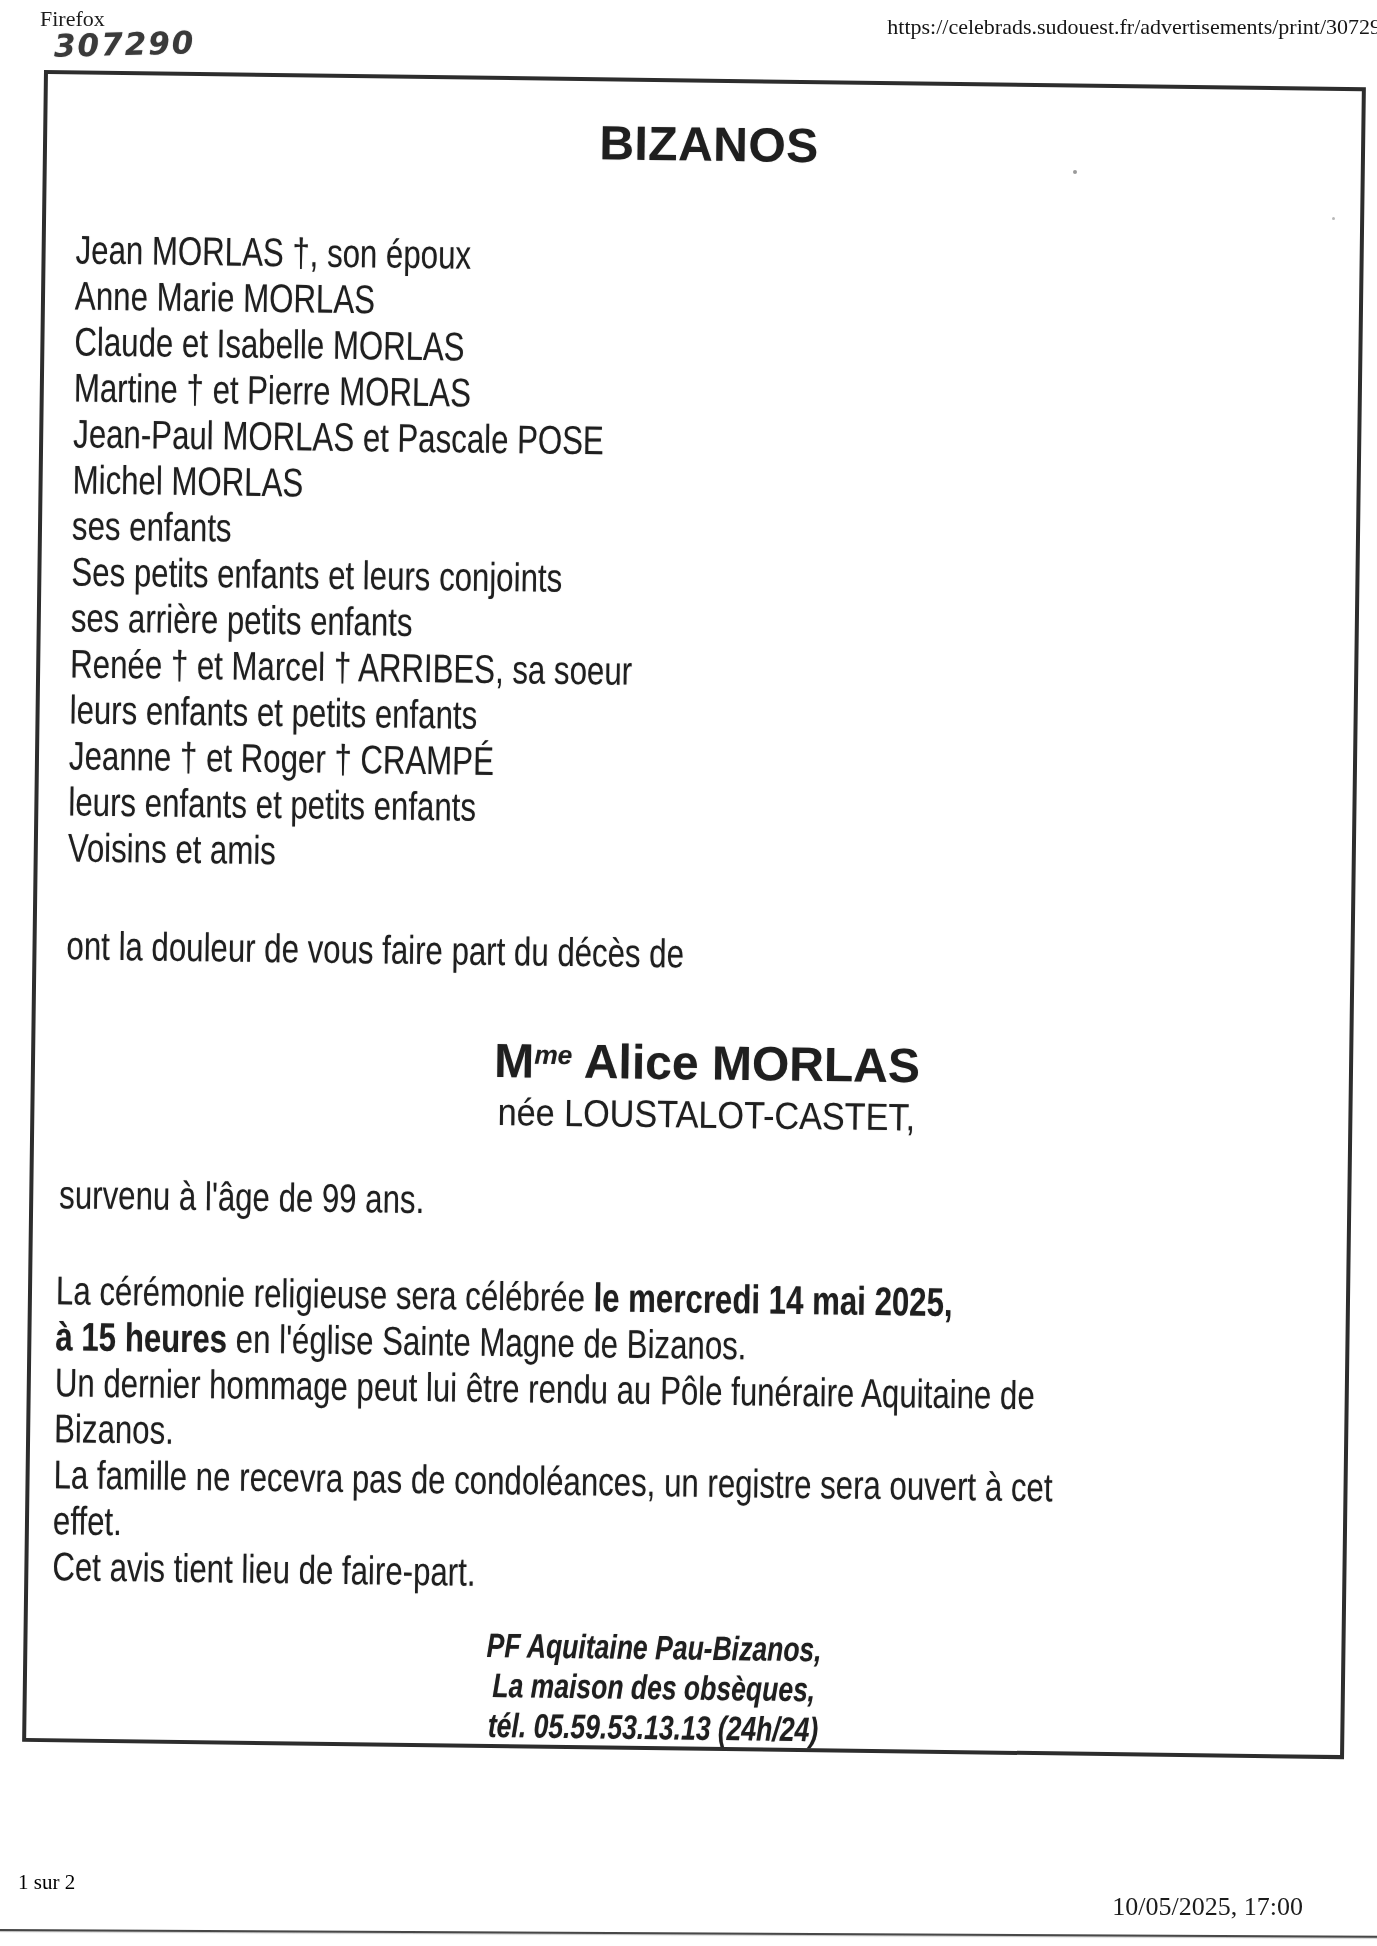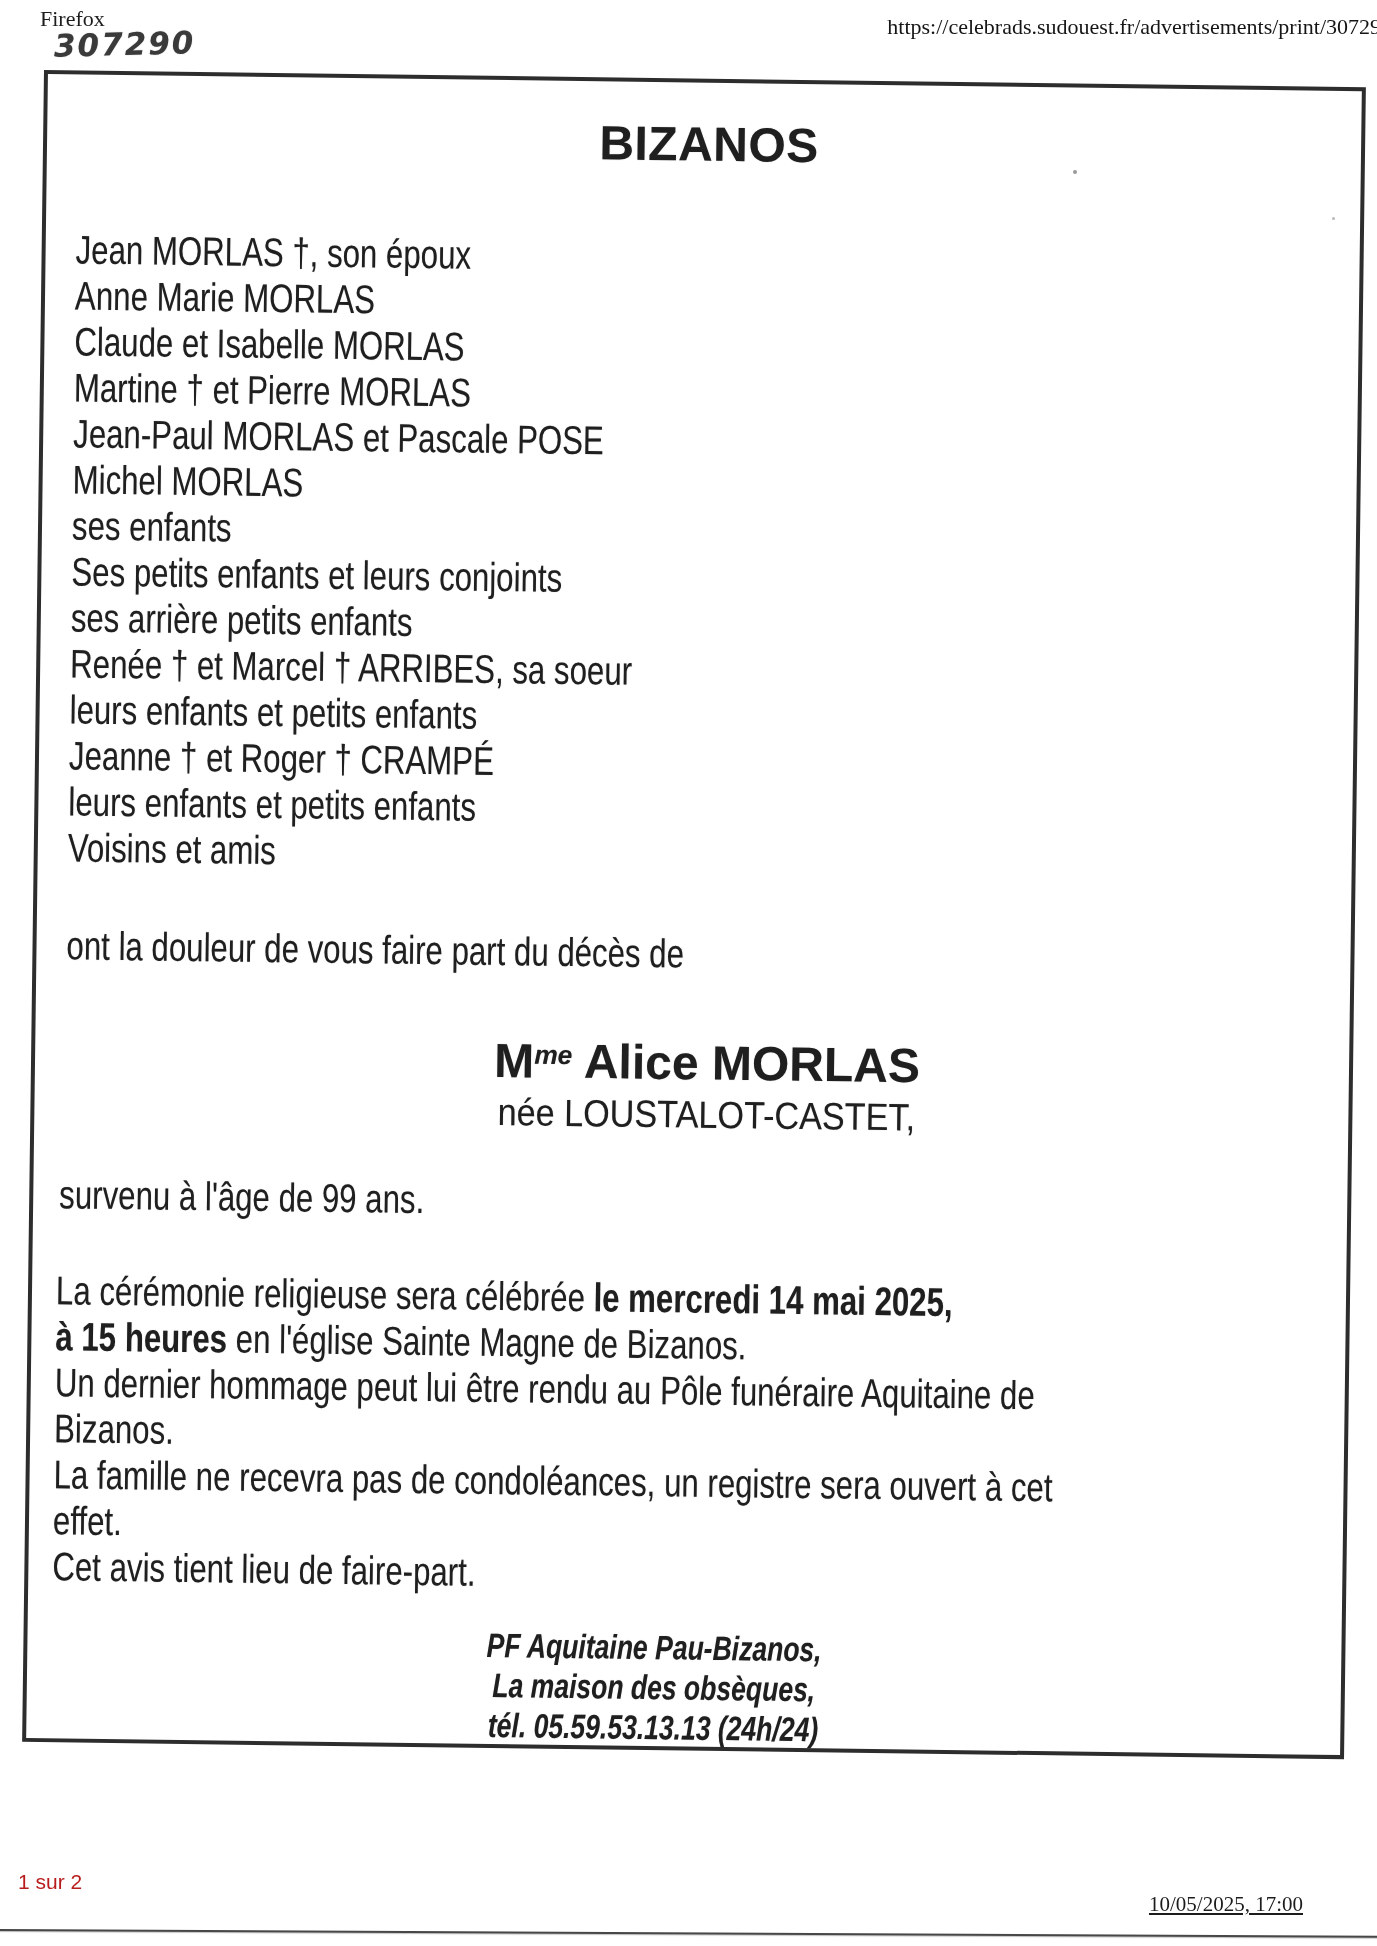--- a/index.html
+++ b/index.html
@@ -30,27 +30,27 @@
     text-shadow: 0 0 1px rgba(60,60,60,.5);
   }
   .hdr-url {
     position: absolute; right: -4px; top: 14px;
     font-family: "Liberation Serif", serif;
     font-size: 22px; color: #151515;
     white-space: nowrap;
   }
   .ftr-page {
     position: absolute; left: 18px; top: 1870px;
-    font-family: Liberation Sans, sans-serif;
-    font-size: 21px; color: #b91c1c;
+    font-family: Liberation Serif, serif;
+    font-size: 21px; color: #000000;
   }
   .ftr-date {
     position: absolute; right: 74px; top: 1892px;
     font-family: "Liberation Serif", serif;
-    font-size: 21px; color: #1c1c1c; text-decoration: underline;
+    font-size: 26px; color: #1c1c1c;
   }
   .scan-line {
     position: absolute; left: -10px; top: 1929px;
     width: 1400px; height: 2px;
     background: #474747;
     transform: rotate(0.28deg);
     transform-origin: 0 0;
     box-shadow: 0 1px 1px rgba(80,80,80,.35);
   }
   .speck { position: absolute; background: #9a9a9a; border-radius: 50%; }

